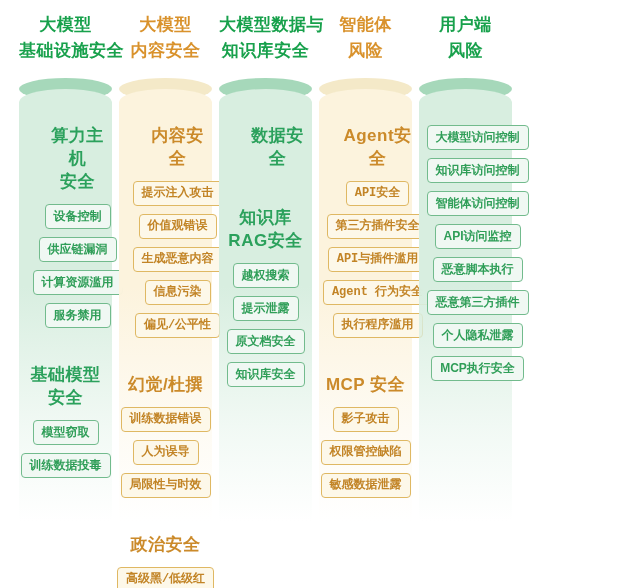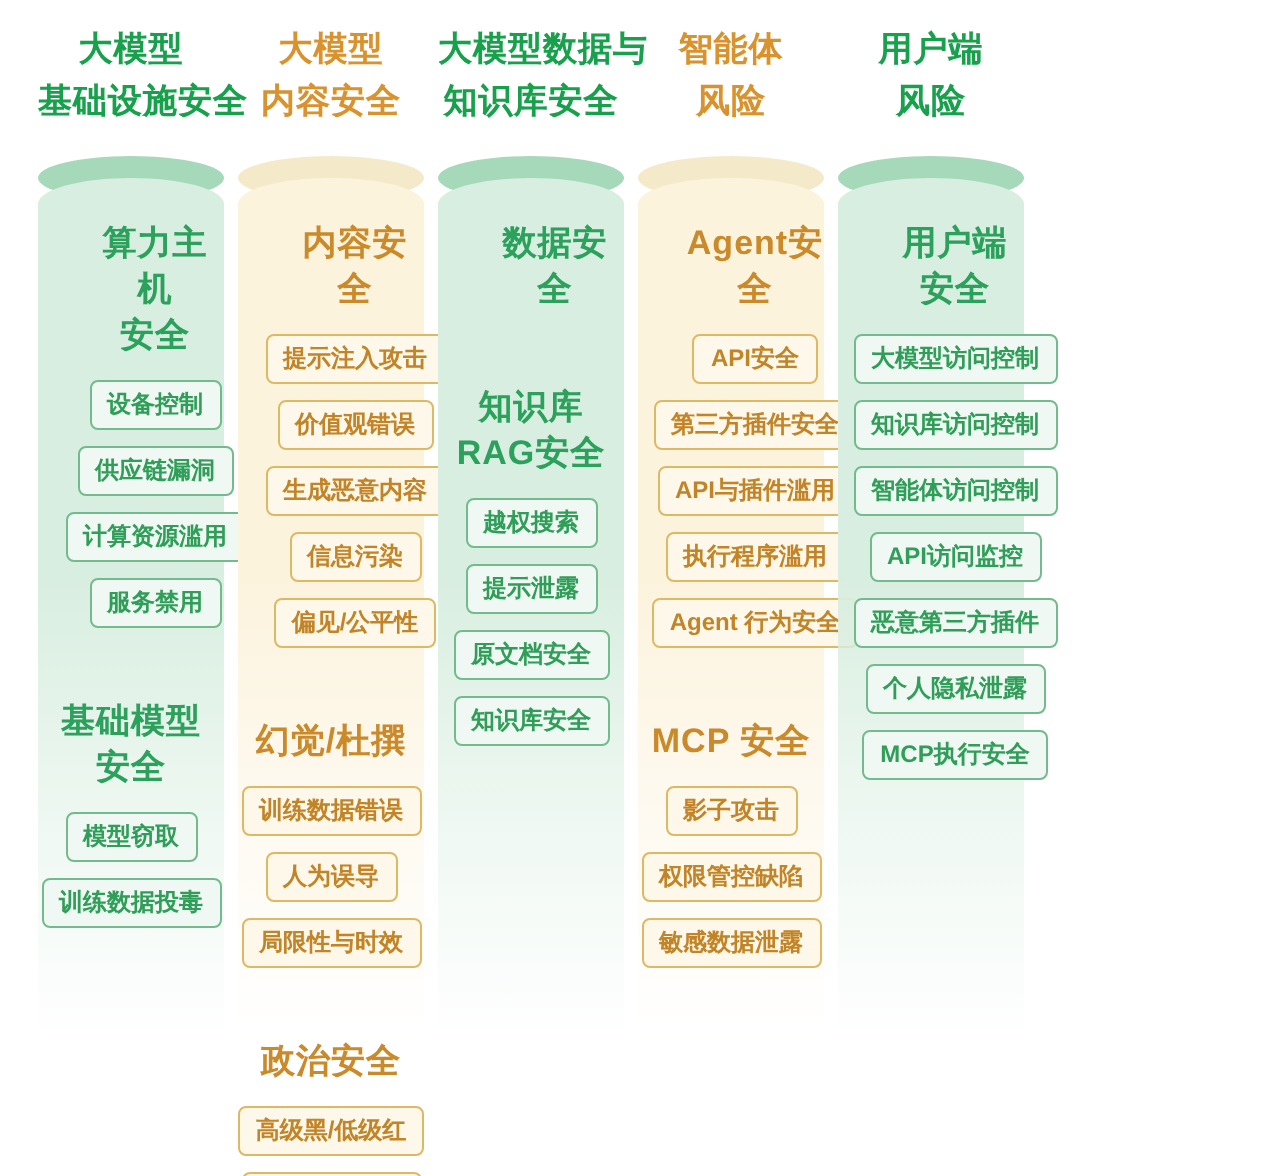--- a/index.html
+++ b/index.html
@@ -55,21 +55,21 @@
     box-sizing:border-box;
     padding-top:20px;
   }
   .column.green .cyl-body{
     background:linear-gradient(180deg,var(--green-body) 0%,var(--green-body) 42%,rgba(216,238,224,0.35) 72%,rgba(255,255,255,0) 92%);
   }
   .column.gold .cyl-body{
     background:linear-gradient(180deg,var(--gold-body) 0%,var(--gold-body) 42%,rgba(252,243,221,0.35) 72%,rgba(255,255,255,0) 92%);
   }
   .section{margin-top:36px;}
-  .section:first-child{margin-top:2px;padding-left:24px;}
+  .section:first-child{margin-top:16px;padding-left:24px;}
   .sec-title{
     text-align:center;
     font-weight:bold;
     font-size:17px;
     line-height:1.35;
     letter-spacing:0.5px;
     margin-bottom:10px;
   }
   .column.green .sec-title{color:var(--green-title);}
   .column.gold  .sec-title{color:var(--gold-title);}
@@ -92,20 +92,21 @@
   }
   .column.green .tag{
     background:var(--green-tag-bg);
     border-color:var(--green-tag-border);
     color:var(--green-tag-text);
   }
   .column.gold .tag{
     background:var(--gold-tag-bg);
     border-color:var(--gold-tag-border);
     color:var(--gold-tag-text);
+    font-family:Liberation Mono, monospace;
   }
 </style>
 </head>
 <body style="--green-header: #18a14c; --green-ellipse: #a6d8ba; --green-body: #d8eee0; --green-title: #2ba15c; --green-tag-bg: #f0f8f3; --green-tag-border: #72bb8d; --green-tag-text: #2f9e58; --gold-header: #d9922c; --gold-ellipse: #f4e9c8; --gold-body: #fcf3dd; --gold-title: #cb8a2a; --gold-tag-bg: #fdf8e9; --gold-tag-border: #dfb863; --gold-tag-text: #c28426;">
 
 <div class="board">
     <div class="column green">
       <div class="col-header">
         <div>大模型</div>
         <div>基础设施安全</div>
@@ -217,22 +218,22 @@
         <div class="ellipse"></div>
         <div class="cyl-body">
           <div class="section">
             <div class="sec-title">
               <div>Agent安全</div>
             </div>
             <div class="tags">
               <div class="tag">API安全</div>
               <div class="tag">第三方插件安全</div>
               <div class="tag">API与插件滥用</div>
+              <div class="tag">Agent 行为安全</div>
               <div class="tag">执行程序滥用</div>
-              <div class="tag">Agent 行为安全</div>
             </div>
           </div>
           <div class="section">
             <div class="sec-title">
               <div>MCP 安全</div>
             </div>
             <div class="tags">
               <div class="tag">影子攻击</div>
               <div class="tag">权限管控缺陷</div>
               <div class="tag">敏感数据泄露</div>
@@ -243,28 +244,26 @@
     </div>
     <div class="column green">
       <div class="col-header">
         <div>用户端</div>
         <div>风险</div>
       </div>
       <div class="cylinder">
         <div class="ellipse"></div>
         <div class="cyl-body">
           <div class="section">
-            <div class="sec-title">
-              <div>用户端安全</div>
-            </div>
             <div class="tags">
               <div class="tag">大模型访问控制</div>
               <div class="tag">知识库访问控制</div>
               <div class="tag">智能体访问控制</div>
               <div class="tag">API访问监控</div>
+              <div class="tag">恶意脚本执行</div>
               <div class="tag">恶意第三方插件</div>
               <div class="tag">个人隐私泄露</div>
               <div class="tag">MCP执行安全</div>
             </div>
           </div>
         </div>
       </div>
     </div>
   </div>
 

